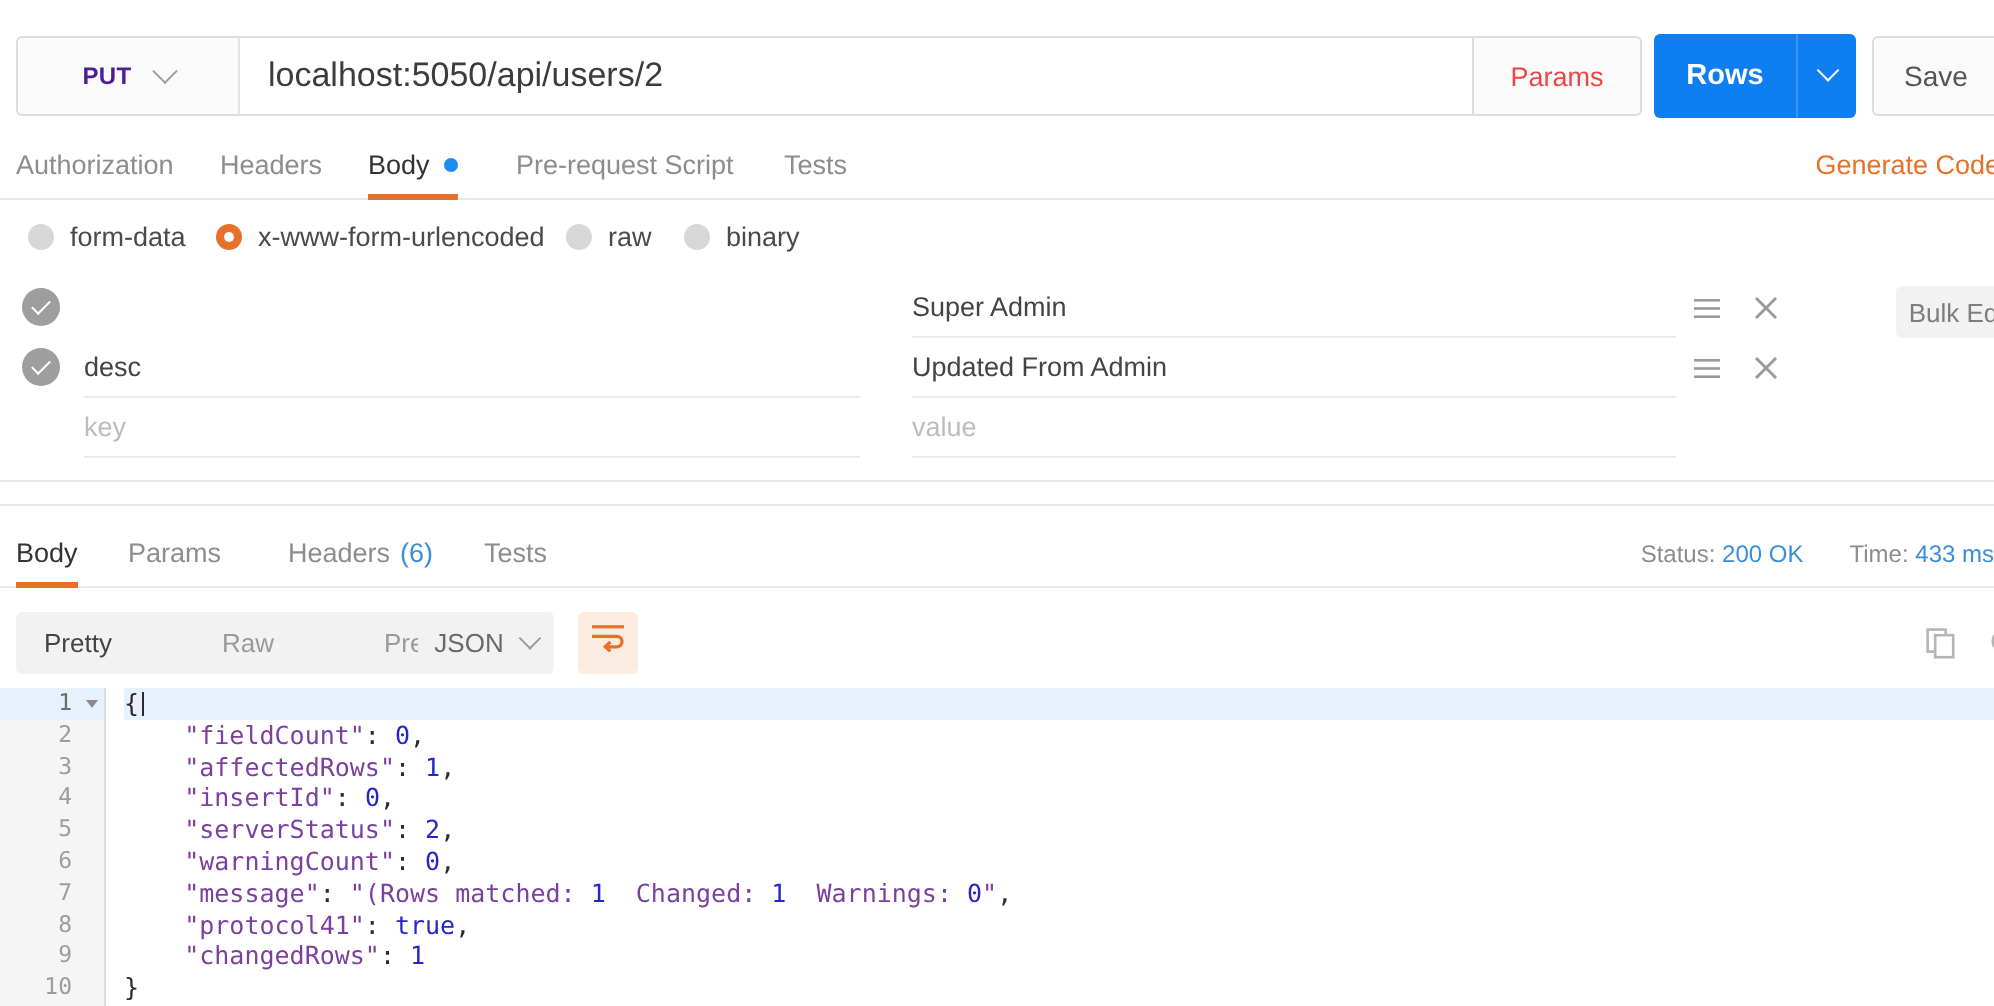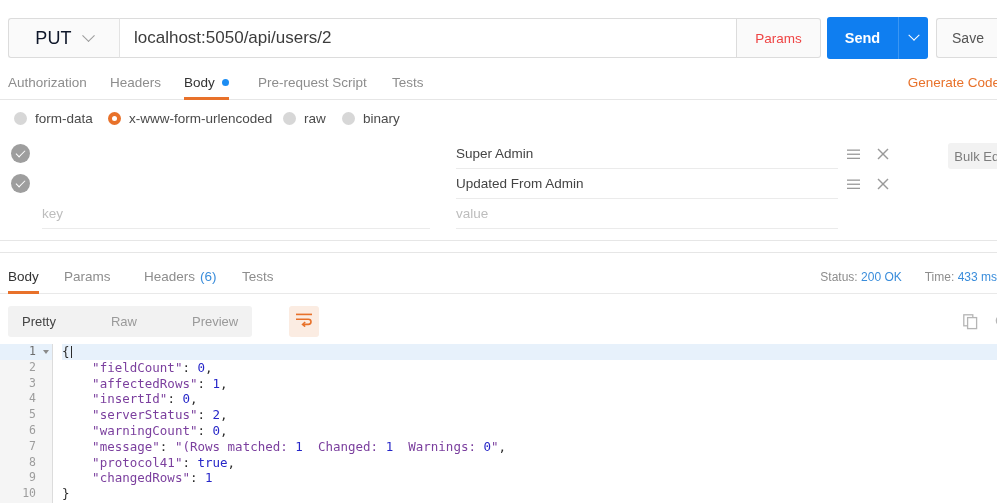--- a/index.html
+++ b/index.html
@@ -24,21 +24,21 @@
   }
   .method-box {
     position: absolute; left: 8px; top: 18px; width: 111px; height: 40px;
     border: 1px solid #dcdcdc; border-right: none;
     border-radius: 3px 0 0 3px;
     background: #fafafa;
     display: flex; align-items: center; justify-content: center;
     cursor: pointer;
   }
   .method-label {
-    font-size: 18px; font-weight: normal; color: #0f172a; letter-spacing: .2px;
+    font-size: 12px; font-weight: bold; color: #4c1d95; letter-spacing: .2px;
   }
   .chev {
     display: inline-block; margin-left: 12px;
     width: 9px; height: 9px;
     border-right: 1.6px solid #9b9b9b; border-bottom: 1.6px solid #9b9b9b;
     transform: rotate(45deg) translate(-2px,-2px);
   }
   .url-input {
     position: absolute; left: 119px; top: 18px; width: 618px; height: 40px;
     border: 1px solid #dcdcdc; border-left: 1px solid #e3e3e3;
@@ -274,21 +274,21 @@
       <span class="method-label">PUT</span>
       <span class="chev"></span>
     </div>
     <div class="url-input">
       <span>localhost:5050/api/users/2</span>
     </div>
     <div class="params-btn">
       <span>Params</span>
     </div>
     <div class="send-btn">
-      <span>Send</span>
+      <span>Rows</span>
     </div>
     <div class="send-caret">
       <span class="chev"></span>
     </div>
     <div class="save-btn">
       <span>Save</span>
     </div>
   </div>
 
   <div class="req-tabs">
@@ -351,20 +351,23 @@
           <svg width="12" height="12" viewBox="0 0 12 12" aria-hidden="true">
             <line x1="1" y1="1" x2="11" y2="11" stroke="#9a9a9a" stroke-width="1.4"></line>
             <line x1="11" y1="1" x2="1" y2="11" stroke="#9a9a9a" stroke-width="1.4"></line>
           </svg>
         </div>
       </div>
     </div>
 
     <div class="kvrow">
       <div class="kv-check"></div>
+      <div class="kv-key">
+        <span>desc</span>
+      </div>
       <div class="kv-val">
         <span>Updated From Admin</span>
       </div>
       <div class="kv-actions">
         <div class="ic-btn">
           <svg width="13" height="11" viewBox="0 0 13 11" aria-hidden="true">
             <rect x="0" y="0.5" width="13" height="1.3" fill="#9a9a9a"></rect>
             <rect x="0" y="4.6" width="13" height="1.3" fill="#9a9a9a"></rect>
             <rect x="0" y="8.7" width="13" height="1.3" fill="#9a9a9a"></rect>
           </svg>
@@ -427,20 +430,24 @@
         <span>Pretty</span>
       </div>
       <div class="seg-item">
         <span>Raw</span>
       </div>
       <div class="seg-item">
         <span>Preview</span>
       </div>
     </div>
 
+    <div class="json-sel">
+      <span>JSON</span>
+      <span class="chev"></span>
+    </div>
 
     <div class="wrap-btn">
       <span>
         <svg width="16" height="14" viewBox="0 0 16 14" aria-hidden="true">
           <rect x="0" y="0.6" width="16" height="1.6" fill="#e8712a"></rect>
           <path d="M0 6.2 H12.4 a2.6 2.6 0 0 1 0 5.2 H7.2" stroke="#e8712a" stroke-width="1.6" fill="none"></path>
           <path d="M9.2 9.0 L6.6 11.4 L9.2 13.6" stroke="#e8712a" stroke-width="1.6" fill="none"></path>
         </svg>
       </span>
     </div>

